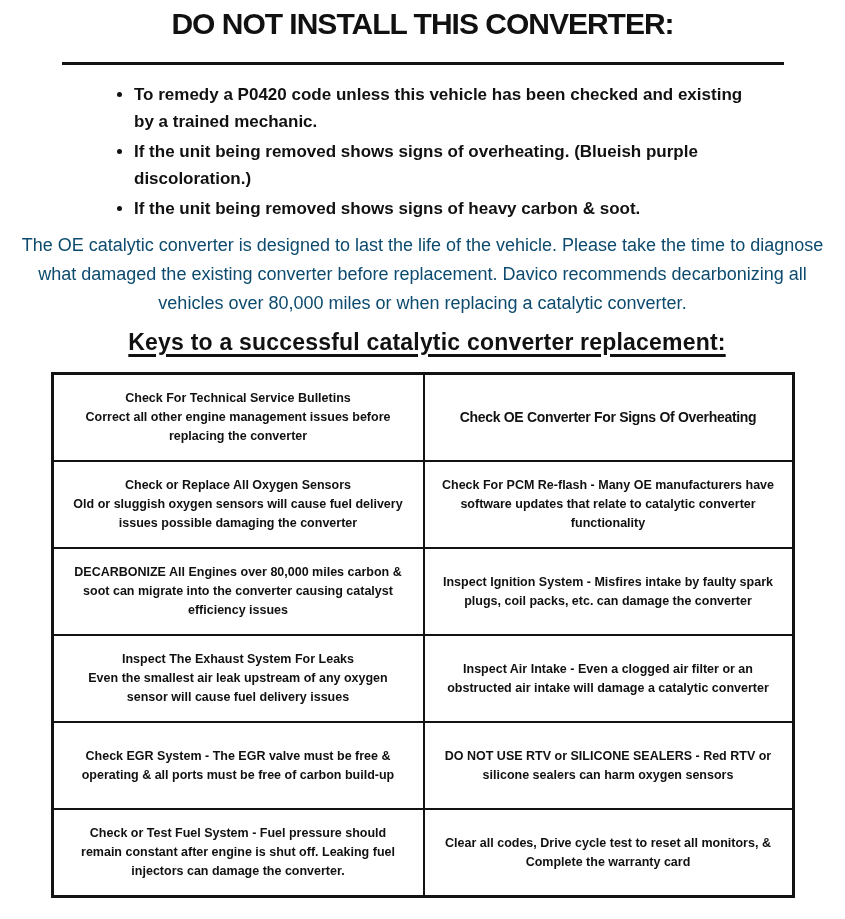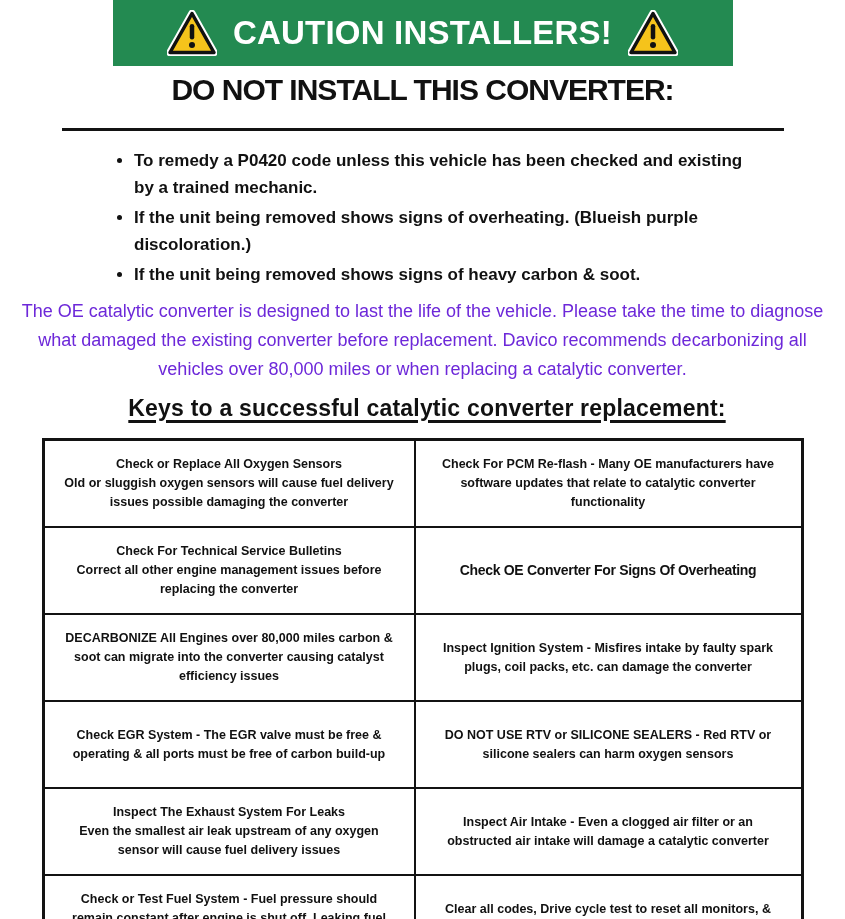--- a/index.html
+++ b/index.html
@@ -36,21 +36,21 @@
   .bullets {
     margin:16px 98px 0 116px; padding-left:18px;
     font-size:17px; font-weight:bold; line-height:27px;
     list-style:disc;
   }
   .bullets li { margin-bottom:3px; }
 
   
   .para {
     margin:9px auto 0; width:815px; text-align:center;
-    font-size:18px; font-weight:400; line-height:29px; color:#6d28d9;
+    font-size:18px; font-weight:400; line-height:29px; color:#0c4a6e;
   }
 
   
   .keys {
     margin:11px 0 0; text-align:center; font-size:23px; font-weight:bold;
     text-decoration:underline; text-decoration-thickness:2.5px;
     text-underline-offset:4px; letter-spacing:0.2px;padding-left:9px;
   }
 
   
@@ -68,97 +68,78 @@
   .keys-table td.col-left  { width:339px; }
   .keys-table td.col-right { width:355px; }
   .keys-table td.emphasis  { font-size:14px; letter-spacing:-0.3px; padding:4px 6px; }
   .cell-line { display:block; }
 </style>
 </head>
 <body>
 
 <div class="page">
 
-  <header class="banner" id="banner" style="background: rgb(35, 138, 81);">
-    <span class="tri">
-      <svg viewBox="0 0 100 92" xmlns="http://www.w3.org/2000/svg" aria-hidden="true">
-        <polygon points="50,7 94,85 6,85" fill="none" stroke="#ffffff" stroke-width="15" stroke-linejoin="round"></polygon>
-        <polygon class="tri-fill" points="50,7 94,85 6,85" fill="#F5C31B" stroke="#111111" stroke-width="7" stroke-linejoin="round"></polygon>
-        <rect x="45.5" y="28" width="9" height="31" rx="4.5" fill="#111111"></rect>
-        <circle cx="50" cy="70" r="6" fill="#111111"></circle>
-      </svg>
-    </span>
-    <h1 class="banner-title">CAUTION INSTALLERS!</h1>
-    <span class="tri">
-      <svg viewBox="0 0 100 92" xmlns="http://www.w3.org/2000/svg" aria-hidden="true">
-        <polygon points="50,7 94,85 6,85" fill="none" stroke="#ffffff" stroke-width="15" stroke-linejoin="round"></polygon>
-        <polygon class="tri-fill" points="50,7 94,85 6,85" fill="#F5C31B" stroke="#111111" stroke-width="7" stroke-linejoin="round"></polygon>
-        <rect x="45.5" y="28" width="9" height="31" rx="4.5" fill="#111111"></rect>
-        <circle cx="50" cy="70" r="6" fill="#111111"></circle>
-      </svg>
-    </span>
-  </header>
 
   <h2 class="main-title">DO NOT INSTALL THIS CONVERTER:</h2>
 
   <hr class="rule">
 
   <ul class="bullets" id="bullet-list">
       <li>To remedy a P0420 code unless this vehicle has been checked and existing by a trained mechanic.</li>
       <li>If the unit being removed shows signs of overheating. (Blueish purple discoloration.)</li>
       <li>If the unit being removed shows signs of heavy carbon &amp; soot.</li>
     </ul>
 
   <p class="para">The OE catalytic converter is designed to last the life of the vehicle. Please take the time to diagnose what damaged the existing converter before replacement. Davico recommends decarbonizing all vehicles over 80,000 miles or when replacing a catalytic converter.</p>
 
   <h3 class="keys">Keys to a successful catalytic converter replacement:</h3>
 
   <table class="keys-table">
     <tbody id="keys-tbody">
         <tr>
           <td class="col-left">
+            <div class="cell-line">Check For Technical Service Bulletins</div>
+            <div class="cell-line">Correct all other engine management issues before replacing the converter</div>
+          </td>
+          <td class="col-right emphasis">
+            <div class="cell-line">Check OE Converter For Signs Of Overheating</div>
+          </td>
+        </tr>
+        <tr>
+          <td class="col-left">
             <div class="cell-line">Check or Replace All Oxygen Sensors</div>
             <div class="cell-line">Old or sluggish oxygen sensors will cause fuel delivery issues possible damaging the converter</div>
           </td>
           <td class="col-right">
             <div class="cell-line">Check For PCM Re-flash - Many OE manufacturers have software updates that relate to catalytic converter functionality</div>
-          </td>
-        </tr>
-        <tr>
-          <td class="col-left">
-            <div class="cell-line">Check For Technical Service Bulletins</div>
-            <div class="cell-line">Correct all other engine management issues before replacing the converter</div>
-          </td>
-          <td class="col-right emphasis">
-            <div class="cell-line">Check OE Converter For Signs Of Overheating</div>
           </td>
         </tr>
         <tr>
           <td class="col-left">
             <div class="cell-line">DECARBONIZE All Engines over 80,000 miles carbon &amp; soot can migrate into the converter causing catalyst efficiency issues</div>
           </td>
           <td class="col-right">
             <div class="cell-line">Inspect Ignition System - Misfires intake by faulty spark plugs, coil packs, etc. can damage the converter</div>
           </td>
         </tr>
         <tr>
           <td class="col-left">
-            <div class="cell-line">Check EGR System - The EGR valve must be free &amp; operating &amp; all ports must be free of carbon build-up</div>
-          </td>
-          <td class="col-right">
-            <div class="cell-line">DO NOT USE RTV or SILICONE SEALERS - Red RTV or silicone sealers can harm oxygen sensors</div>
-          </td>
-        </tr>
-        <tr>
-          <td class="col-left">
             <div class="cell-line">Inspect The Exhaust System For Leaks</div>
             <div class="cell-line">Even the smallest air leak upstream of any oxygen sensor will cause fuel delivery issues</div>
           </td>
           <td class="col-right">
             <div class="cell-line">Inspect Air Intake - Even a clogged air filter or an obstructed air intake will damage a catalytic converter</div>
+          </td>
+        </tr>
+        <tr>
+          <td class="col-left">
+            <div class="cell-line">Check EGR System - The EGR valve must be free &amp; operating &amp; all ports must be free of carbon build-up</div>
+          </td>
+          <td class="col-right">
+            <div class="cell-line">DO NOT USE RTV or SILICONE SEALERS - Red RTV or silicone sealers can harm oxygen sensors</div>
           </td>
         </tr>
         <tr>
           <td class="col-left">
             <div class="cell-line">Check or Test Fuel System - Fuel pressure should remain constant after engine is shut off.  Leaking fuel injectors can damage the converter.</div>
           </td>
           <td class="col-right">
             <div class="cell-line">Clear all codes,  Drive cycle test to reset all monitors, &amp; Complete the warranty card</div>
           </td>
         </tr>

